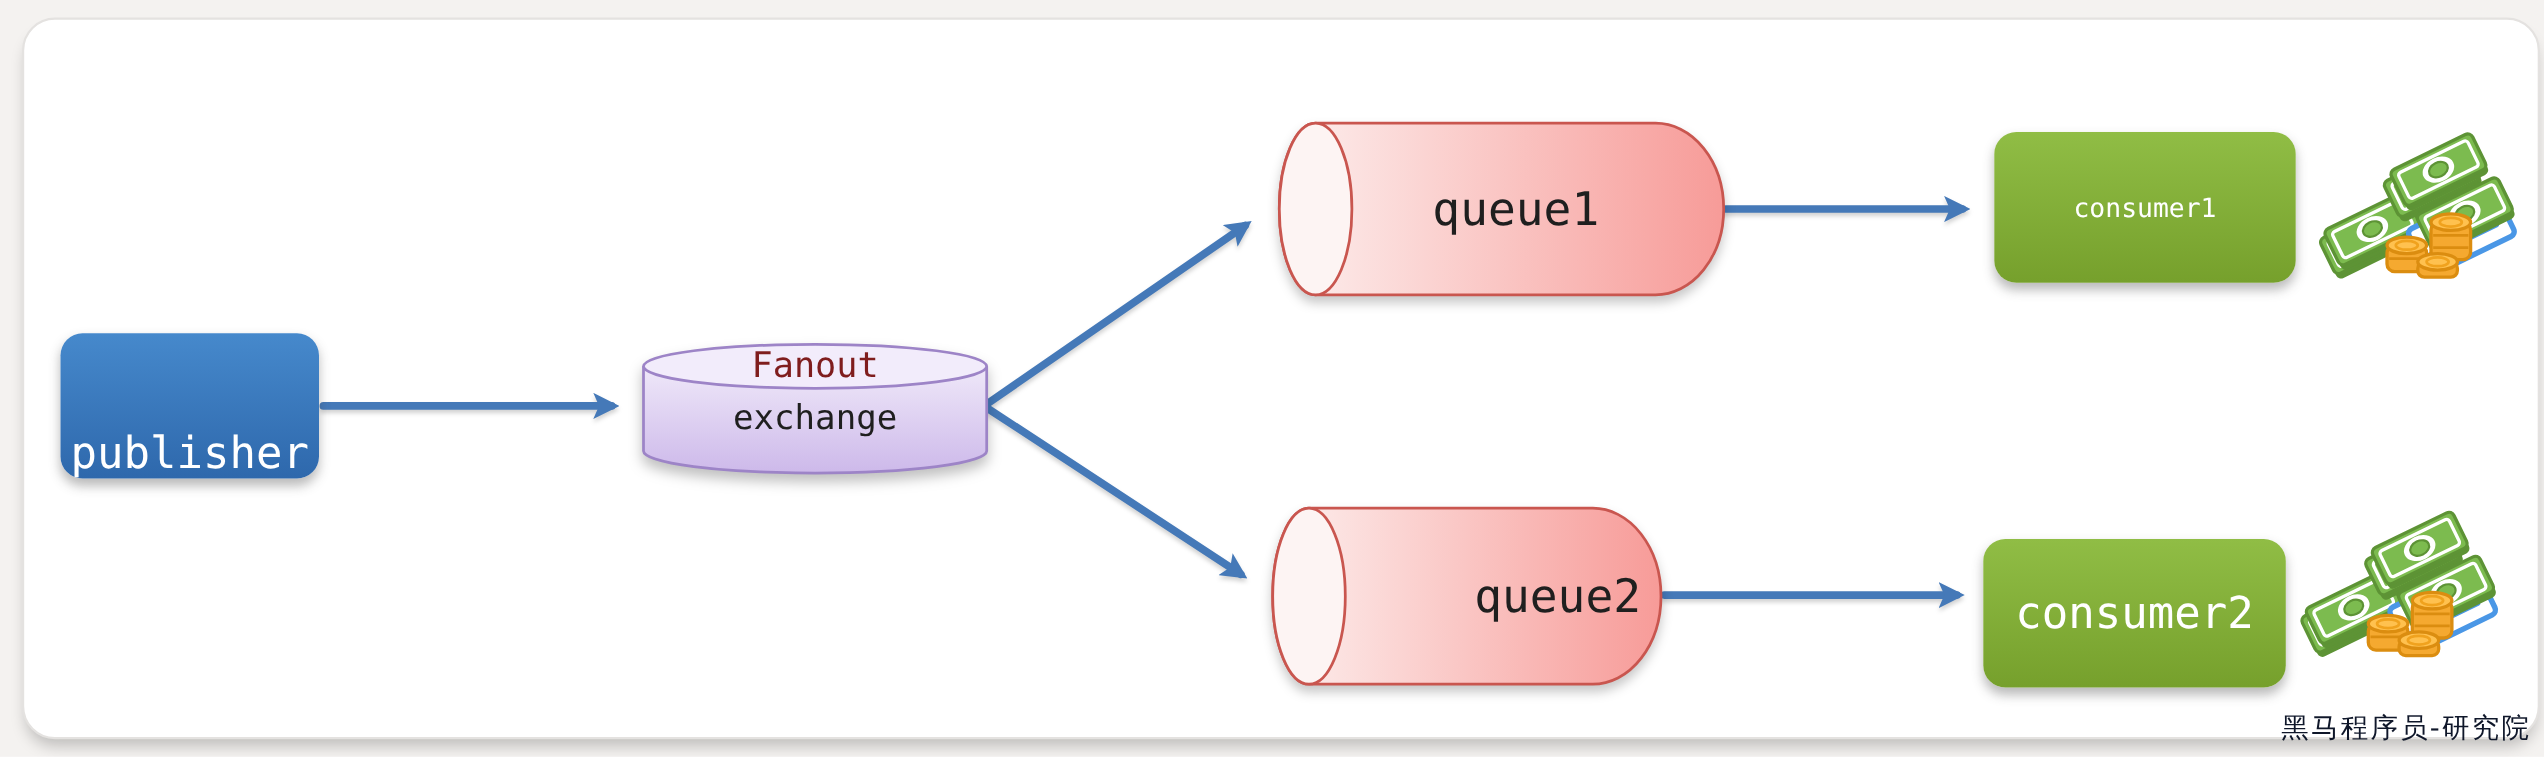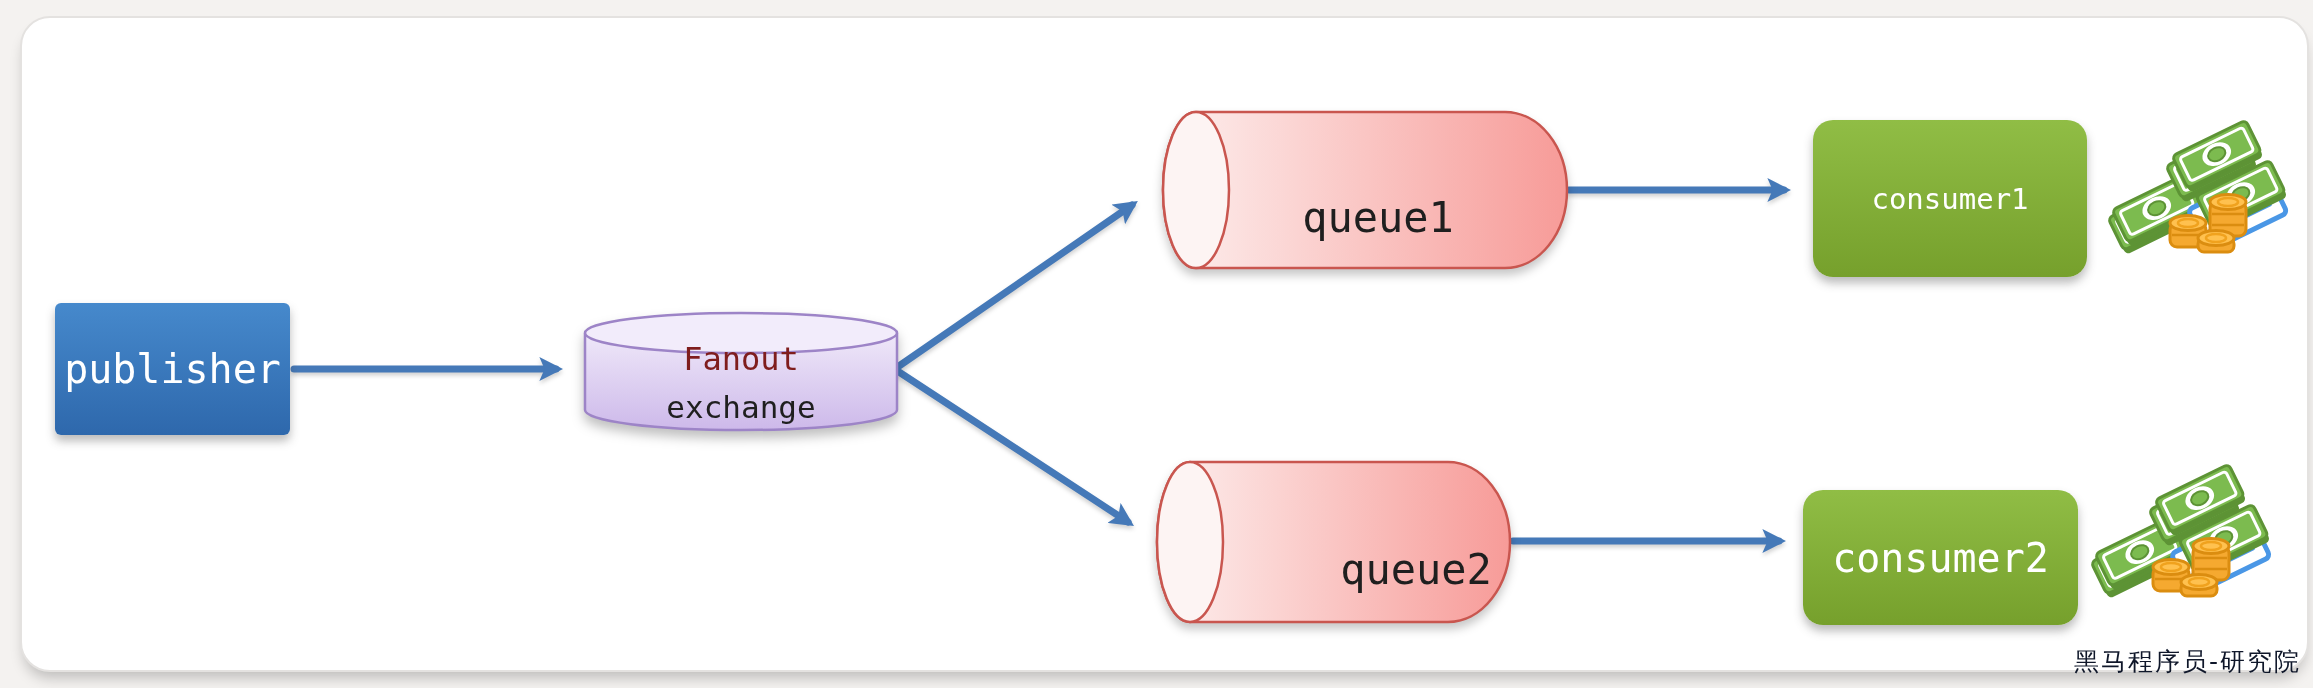--- a/index.html
+++ b/index.html
@@ -14,38 +14,39 @@
     background:#ffffff;border:2px solid #e4e2e0;border-radius:30px;
     box-shadow:0 10px 14px -4px rgba(0,0,0,.22);
   }
   .layer{position:absolute;left:0;top:0;width:2313px;height:688px;}
   svg.layer{pointer-events:none;}
   .node{
     position:absolute;display:flex;align-items:center;justify-content:center;
     color:#ffffff;box-shadow:0 6px 10px rgba(60,60,60,.35);
   }
   .node-publisher{
-    left:55px;top:303px;width:235px;height:132px;border-radius:6px;
+    left:55px;top:303px;width:235px;height:132px;border-radius:20px;
     background:linear-gradient(180deg,#4689cc 0%,#2e68ac 100%);
     font-size:40px;
+    align-items:flex-end;
   }
   .node-consumer1{
-    left:1813px;top:120px;width:274px;height:157px;border-radius:20px;
+    left:1813px;top:120px;width:274px;height:137px;border-radius:20px;
     background:linear-gradient(180deg,#90bd45 0%,#76a02c 100%);
-    font-size:29px;
+    font-size:24px;
   }
   .node-consumer2{
     left:1803px;top:478px;width:275px;height:135px;border-radius:20px;
     background:linear-gradient(180deg,#90bd45 0%,#76a02c 100%);
     font-size:40px;
     margin-top:12px;
   }
   .cyl-label{
     position:absolute;transform:translate(-50%,-50%);
-    color:#1f1f1f;white-space:nowrap;margin-top:27px;
+    color:#1f1f1f;white-space:nowrap;
   }
   .lbl-fanout{left:741px;top:332px;font-size:32px;color:#7f1d1d;}
   .lbl-exchange{left:741px;top:380px;font-size:31px;}
   .lbl-queue1{left:1378px;top:190px;font-size:42px;}
   .lbl-queue2{left:1416px;top:542px;font-size:42px;}
   .watermark{
     position:absolute;right:12px;bottom:10px;
     font-family:"DejaVu Sans","Liberation Sans",sans-serif;
     font-size:25px;color:#0f172a;letter-spacing:2px;white-space:nowrap;
   }

